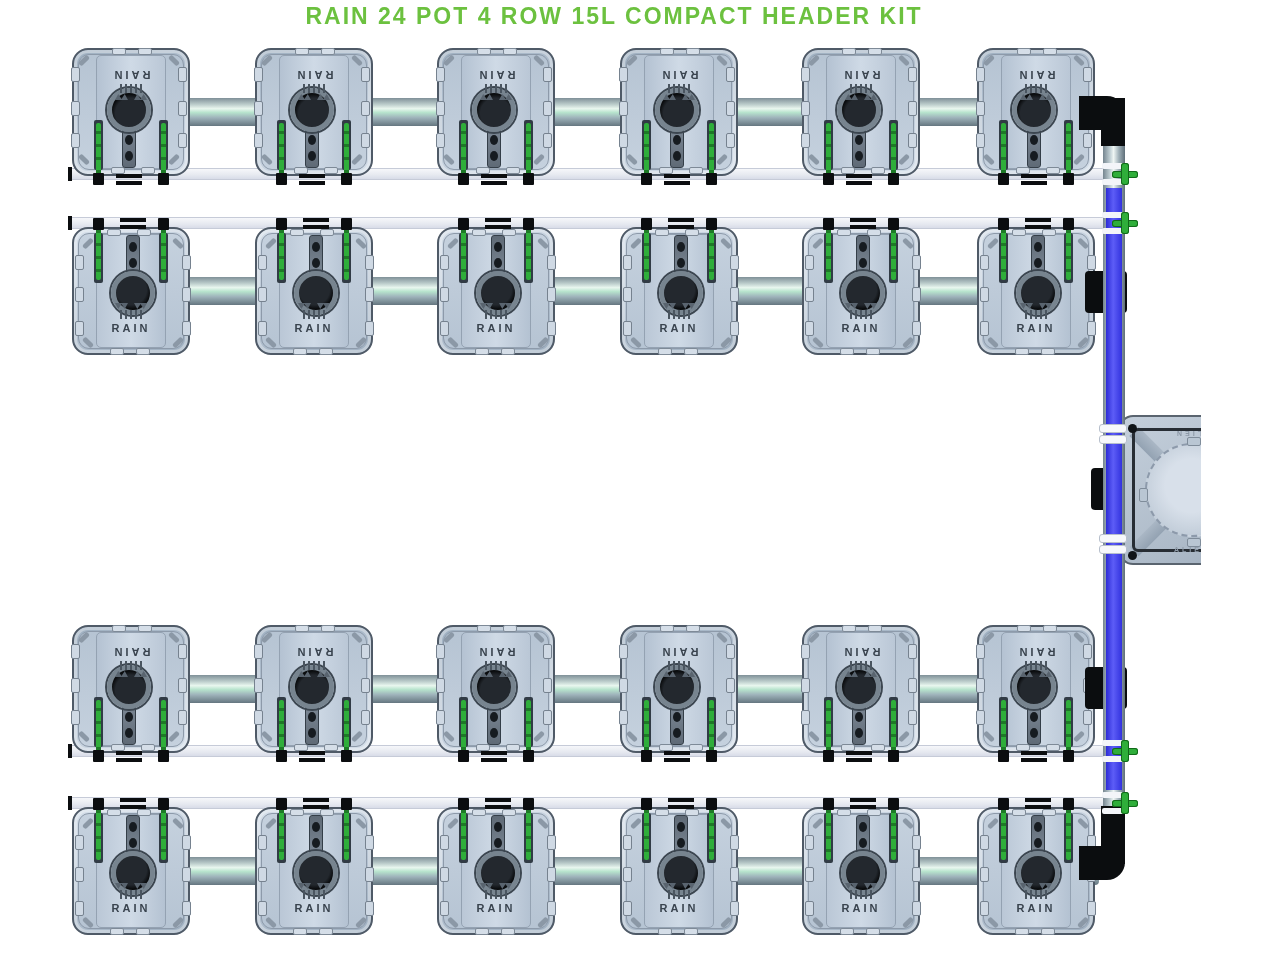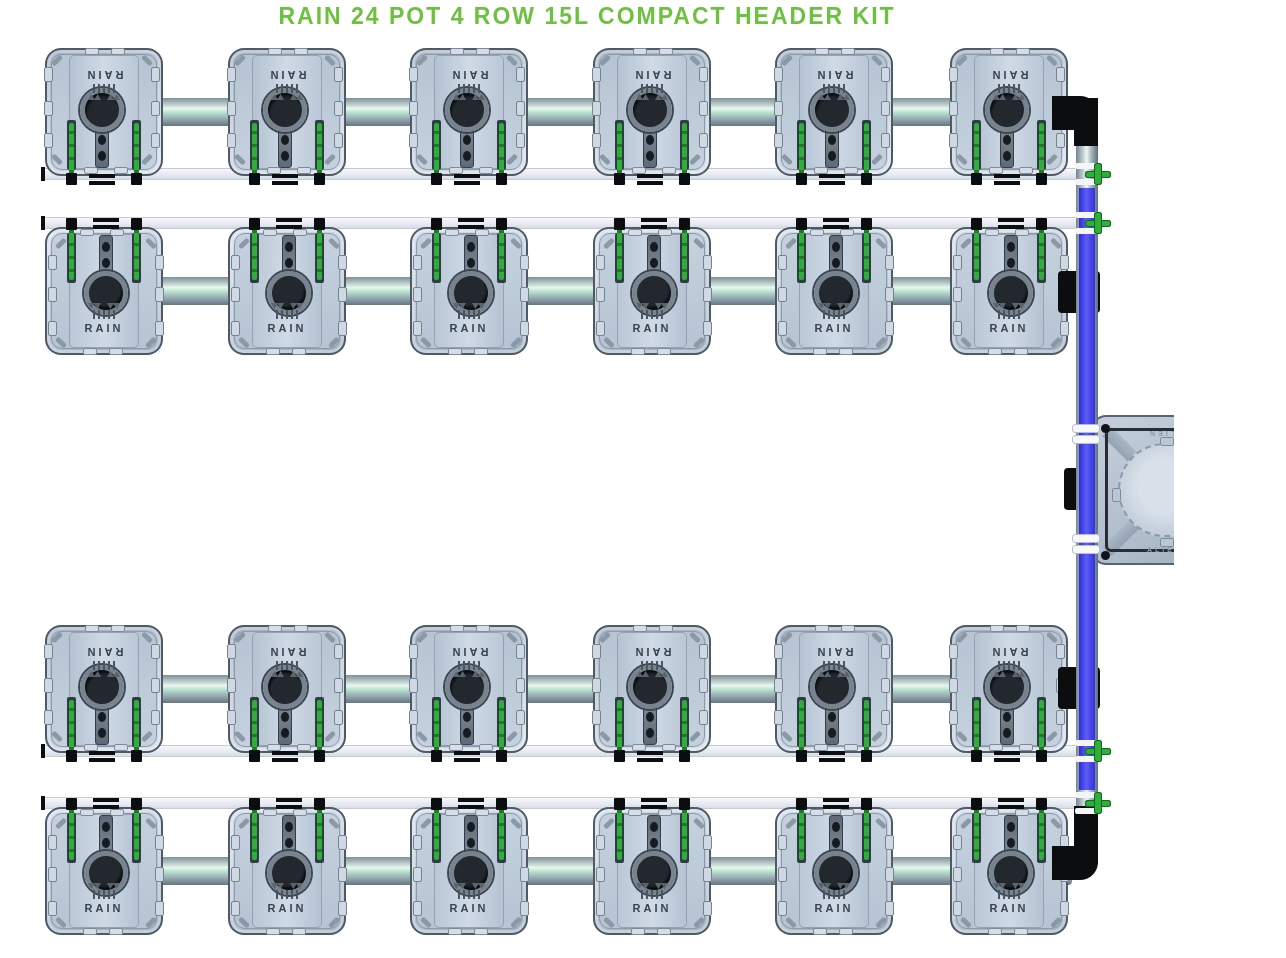--- a/index.html
+++ b/index.html
@@ -1,17 +1,17 @@
 <!DOCTYPE html>
 <html style="--green-title: #6cc13f; --green-fit: #2fae3a; --green-stake: #2fae3a;"><head>
 <meta charset="utf-8">
 <style>
   html,body{margin:0;padding:0;background:#ffffff;}
   #stage{position:relative;width:1174px;height:958px;background:#fff;overflow:hidden;
-         font-family:"Liberation Sans", sans-serif;}
+         font-family:"Liberation Sans", sans-serif;margin-left:27px;}
   #title{position:absolute;top:3px;left:0;width:100%;text-align:center;
          font-weight:bold;font-size:23px;letter-spacing:2px;color:var(--green-title);}
   
   .feed-pipe{position:absolute;height:28px;z-index:1;border-radius:4px;
     background:linear-gradient(180deg,#7f9098 0%,#b9cac9 22%,#e9f7ef 38%,#b7e3cd 52%,#9fb4bb 70%,#657680 100%);}
   .drain-pipe{position:absolute;height:12px;z-index:1;border:1px solid #c6cbd8;box-sizing:border-box;
     background:linear-gradient(180deg,#f6f7fa,#e6e9f0 60%,#d8dce8);}
   .endcap{position:absolute;width:4px;height:14px;background:#0b0d0f;z-index:2;}
   .riser{position:absolute;z-index:4;
     background:linear-gradient(90deg,#75858f,#c8d6da 35%,#eff6f4 48%,#9fb0b8 72%,#5f6f79);}

